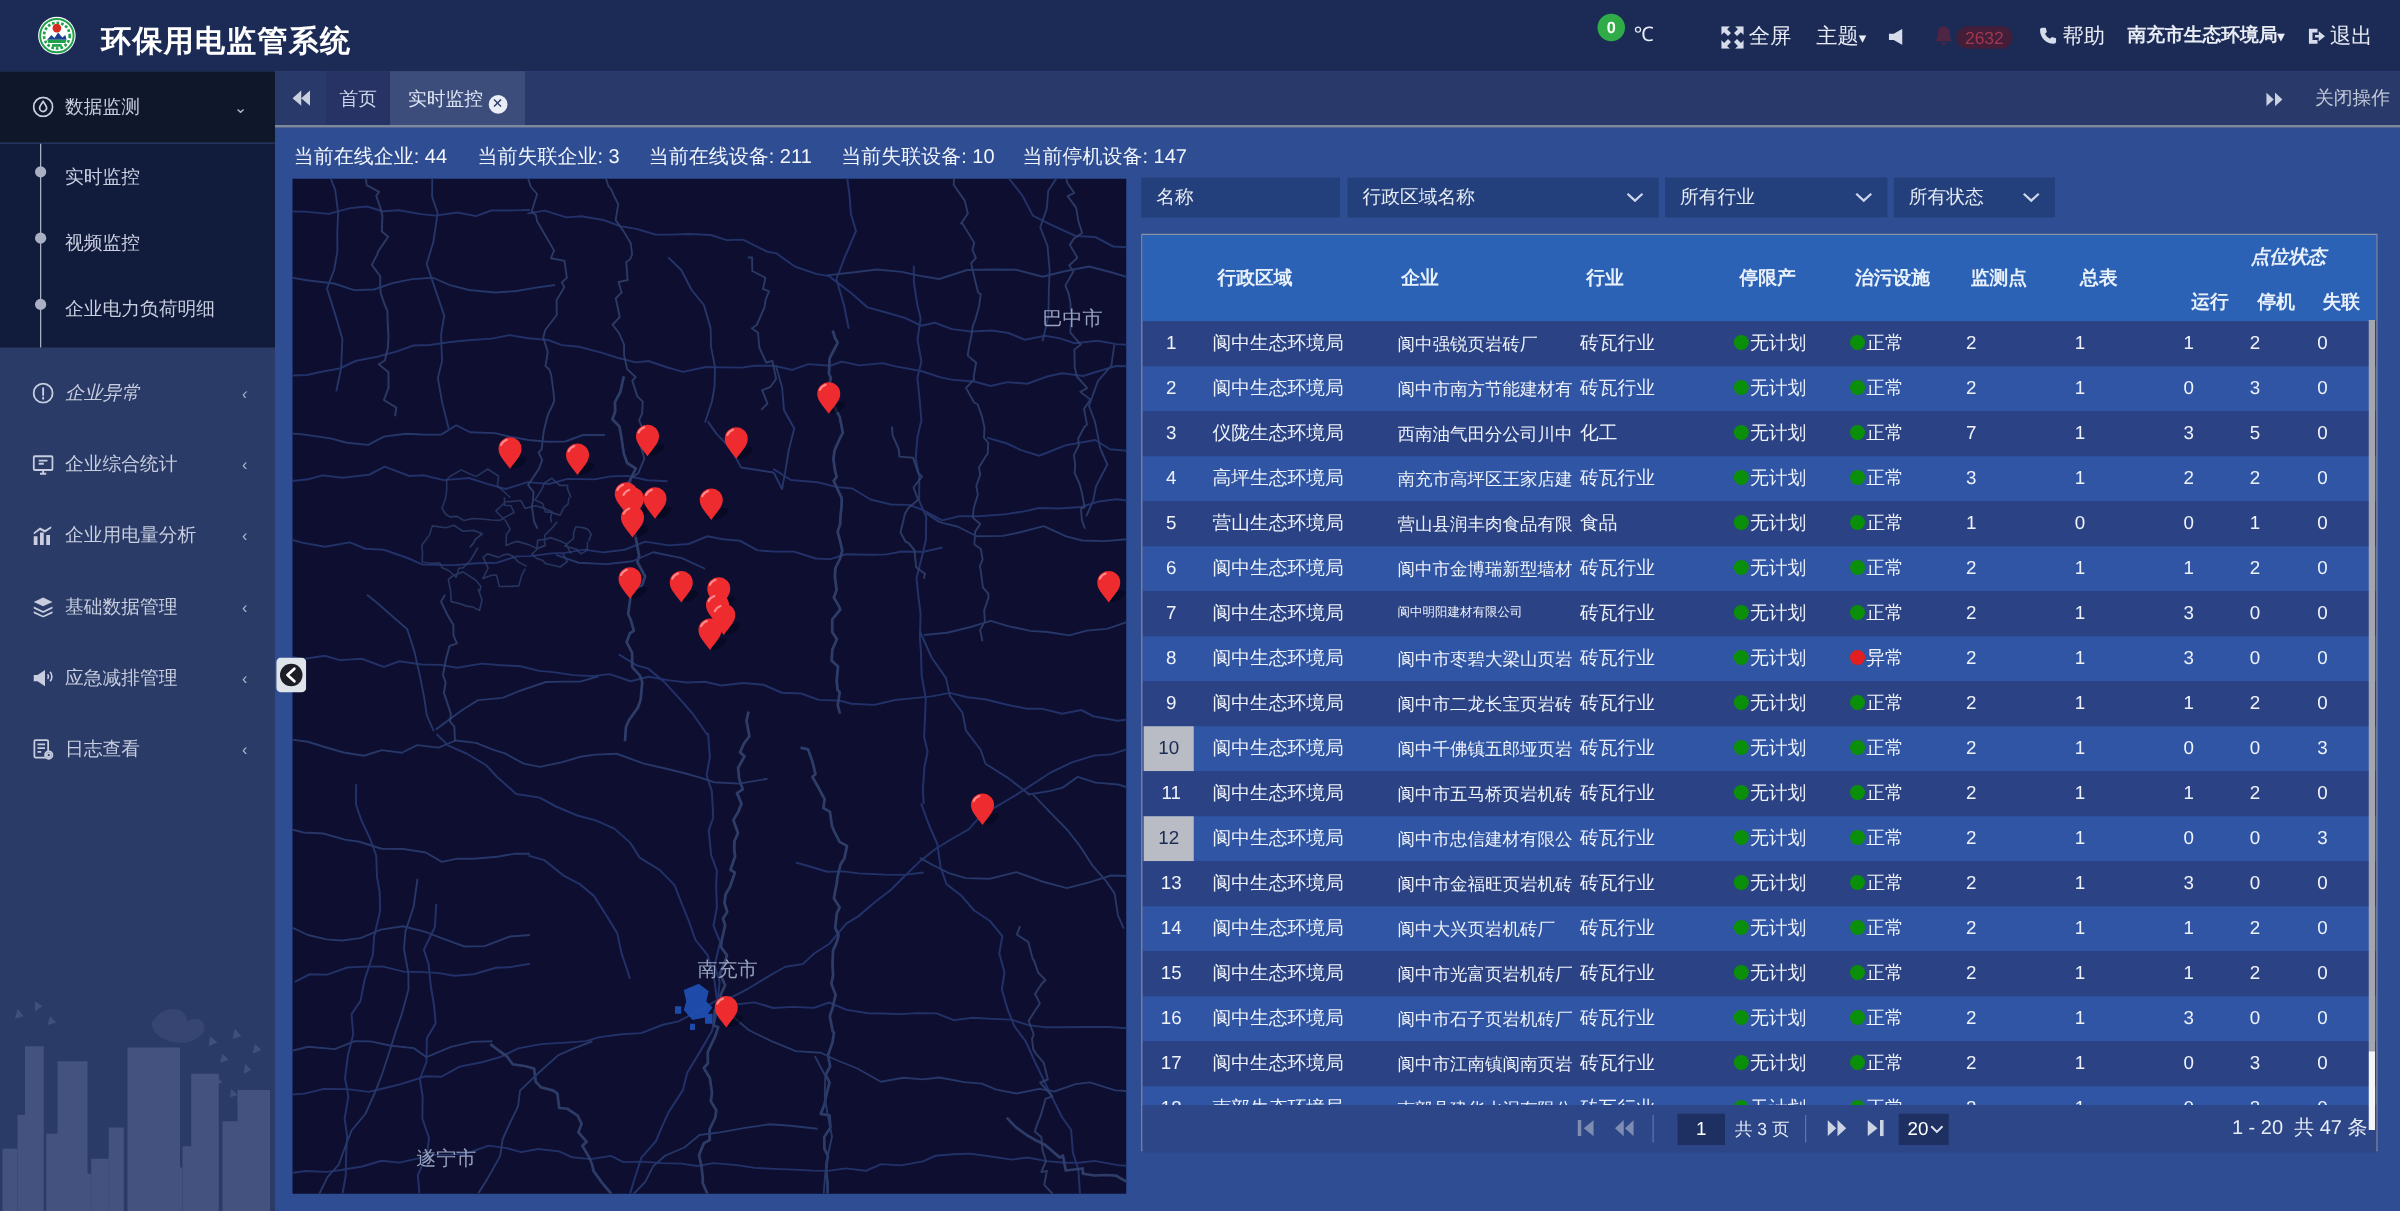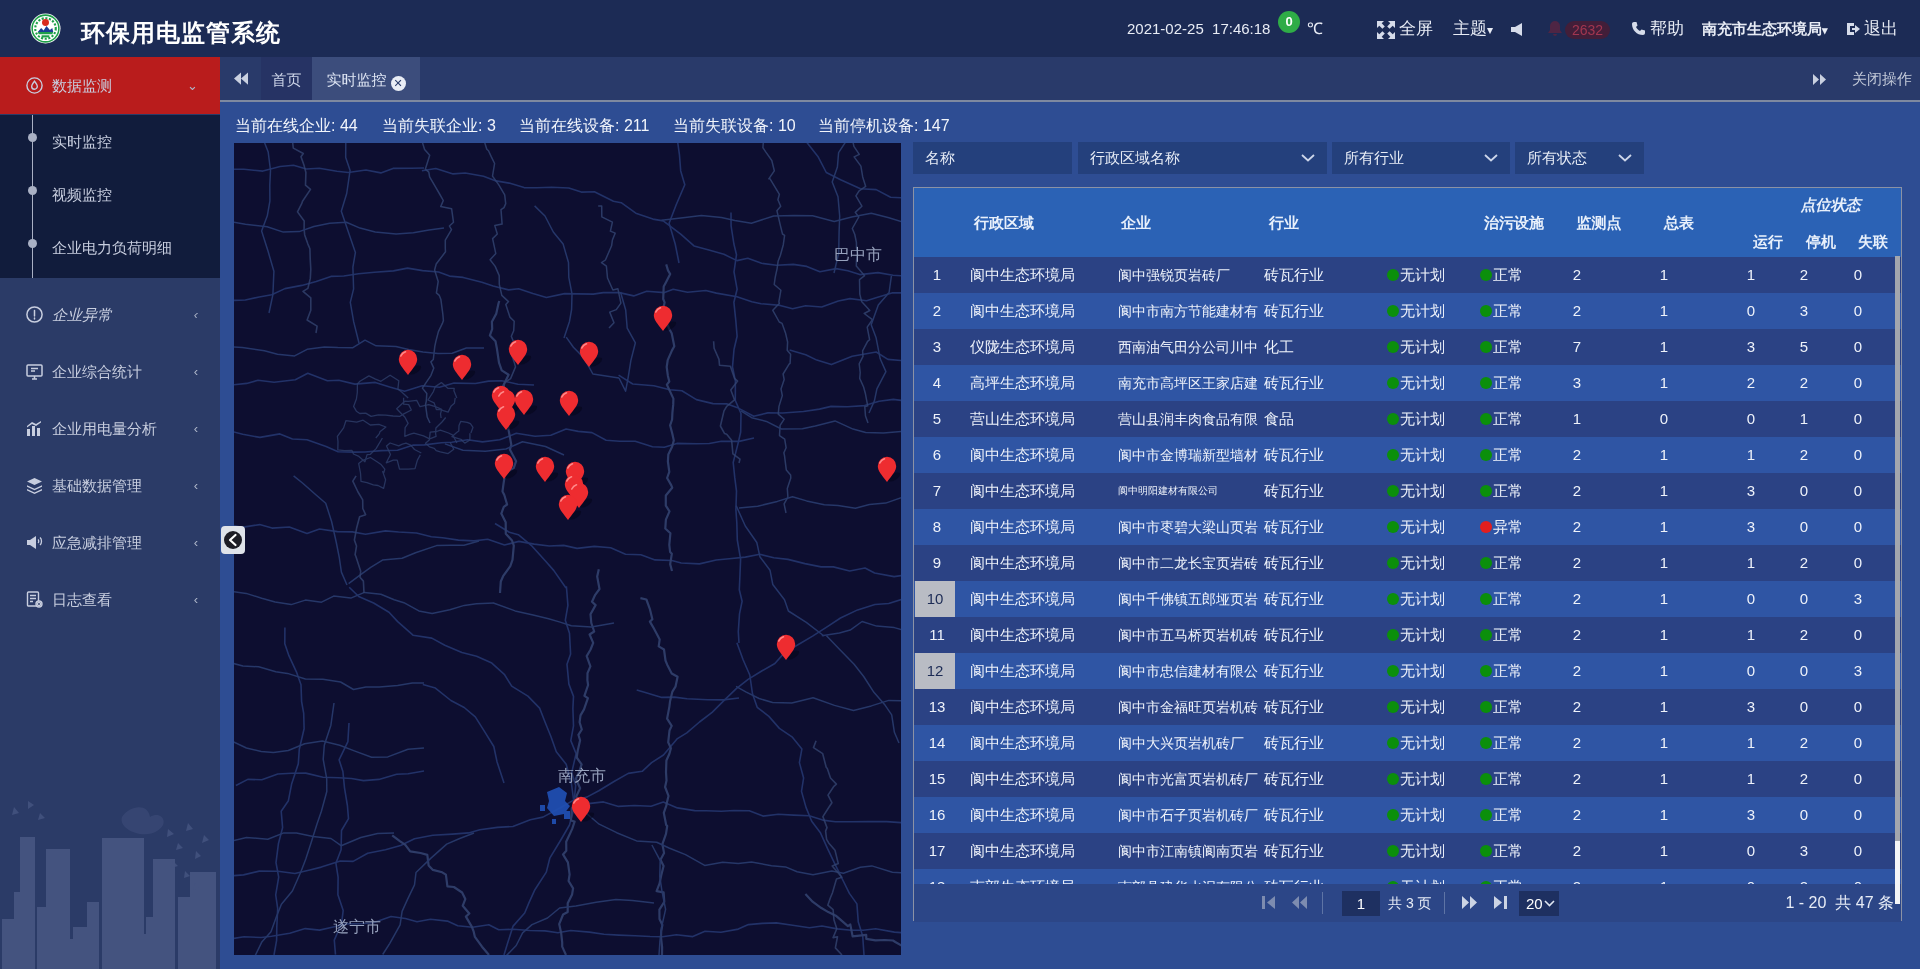--- a/index.html
+++ b/index.html
@@ -37,21 +37,20 @@
   <svg id="logo" style="position:absolute;left:30px;top:13px" width="31" height="31" viewBox="0 0 32 32">
     <circle cx="16" cy="16" r="15.5" fill="#fff"></circle>
     <circle cx="16" cy="16" r="13.8" fill="none" stroke="#1fa04a" stroke-width="1.6"></circle>
     <circle cx="16" cy="16" r="10.6" fill="none" stroke="#1fa04a" stroke-width="2.2" stroke-dasharray="2.2 1.6"></circle>
     <circle cx="16" cy="9.8" r="3.6" fill="#d92c1e"></circle>
     <path d="M8 19.5 l3.5-4 2.5 2.5 3-4.5 3.5 4 2.5-2 1 4 z" fill="#1c3f95"></path>
     <path d="M8 19.5 h16 l-1 2.5 h-14 z" fill="#1fa04a"></path>
     <rect x="12" y="23" width="8" height="2.2" fill="#1fa04a"></rect>
   </svg>
   <div id="title">环保用电监管系统</div>
-  <div class="hitem" style="left:1127px;font-size:15px;">2021-02-25&nbsp; 17:46:18</div>
   <div style="position:absolute;left:1278px;top:11px;width:22px;height:22px;border-radius:50%;background:#2fac47;color:#fff;text-align:center;line-height:22px;font-size:13px;font-weight:bold;">0</div>
   <div class="hitem" style="left:1307px;font-size:16px;">℃</div>
   <svg style="position:absolute;left:1377px;top:21px" width="18" height="18" viewBox="0 0 18 18" fill="#d6dcea">
       <path d="M0 0h7L4.7 2.3 7.8 5.4 5.4 7.8 2.3 4.7 0 7zM18 0v7l-2.3-2.3-3.1 3.1-2.4-2.4 3.1-3.1L11 0zM0 18v-7l2.3 2.3 3.1-3.1 2.4 2.4-3.1 3.1L7 18zM18 18h-7l2.3-2.3-3.1-3.1 2.4-2.4 3.1 3.1L18 11z"></path>
     </svg>
   <div class="hitem" style="left:1399px;">全屏</div>
   <div class="hitem" style="left:1453px;">主题<span style="font-size:12px;">▾</span></div>
   <svg style="position:absolute;left:1511px;top:23px" width="11" height="13" viewBox="0 0 11 13" fill="#d6dcea">
       <path d="M11 0v13L4 9H0V4h4z"></path>
     </svg>
@@ -64,21 +63,21 @@
     </svg>
   <div class="hitem" style="left:1650px;">帮助</div>
   <div class="hitem" style="left:1702px;font-weight:bold;font-size:15px;">南充市生态环境局<span style="font-size:11px;">▾</span></div>
   <svg style="position:absolute;left:1847px;top:22px" width="14" height="14" viewBox="0 0 14 14" fill="#d6dcea">
       <path d="M0 1h7v3H3v6h4v3H0zM8 3l5 4-5 4V8H5V6h3z"></path>
     </svg>
   <div class="hitem" style="left:1864px;">退出</div>
 </div>
 
 <div id="sidebar">
-  <div class="menuitem" style="top:0;background:#b91c1c;">
+  <div class="menuitem" style="top:0;background:#0f172a;">
     <svg style="position:absolute;left:26px;top:20px" width="17" height="17" viewBox="0 0 17 17" fill="none" stroke="#c8cedf" stroke-width="1.4">
         <circle cx="8.5" cy="8.5" r="7.6"></circle>
         <path d="M8.5 4.2c1.8 2.4 2.8 3.8 2.8 5.2a2.8 2.8 0 1 1-5.6 0c0-1.4 1-2.8 2.8-5.2z"></path>
       </svg>
     <span class="txt">数据监测</span>
       <span class="chev">⌄</span>
   </div>
   <div id="submenu">
     <div style="position:absolute;left:32px;top:0;bottom:0;width:1px;background:#a9b0c4;"></div>
     <div style="position:absolute;left:28px;top:18px;width:9px;height:9px;border-radius:50%;background:#a9b0c4;"></div>
@@ -402,20 +401,21 @@
   <div class="fbox" style="left:1515px;top:142px;width:129px;padding-left:12px;">所有状态<svg style="position:absolute;right:12px;top:12px" width="14" height="8" viewBox="0 0 14 8" fill="none" stroke="#cdd6ea" stroke-width="1.8">
         <path d="M1 1l6 5.5L13 1"></path>
       </svg></div>
 </div>
 
 <div id="tablebox">
   <div id="thead">
     <div class="th" style="left:20px;top:0;width:140px;line-height:69px;">行政区域</div>
     <div class="th" style="left:155px;top:0;width:134px;line-height:69px;">企业</div>
     <div class="th" style="left:320px;top:0;width:100px;line-height:69px;">行业</div>
+    <div class="th" style="left:440px;top:0;width:120px;line-height:69px;">停限产</div>
     <div class="th" style="left:560px;top:0;width:80px;line-height:69px;">治污设施</div>
     <div class="th" style="left:650px;top:0;width:70px;line-height:69px;">监测点</div>
     <div class="th" style="left:730px;top:0;width:70px;line-height:69px;">总表</div>
     <div class="th" style="left:830px;top:8px;width:173px;font-style:italic;">点位状态</div>
     <div class="th" style="left:824px;top:38px;width:60px;height:31px;line-height:31px;">运行</div>
     <div class="th" style="left:877px;top:38px;width:60px;height:31px;line-height:31px;">停机</div>
     <div class="th" style="left:930px;top:38px;width:58px;height:31px;line-height:31px;">失联</div>
   </div>
   <div id="tbody" style="position:absolute;left:0;top:69px;width:987px;height:627px;overflow:hidden;">
       <div class="row odd" style="top:0px">

